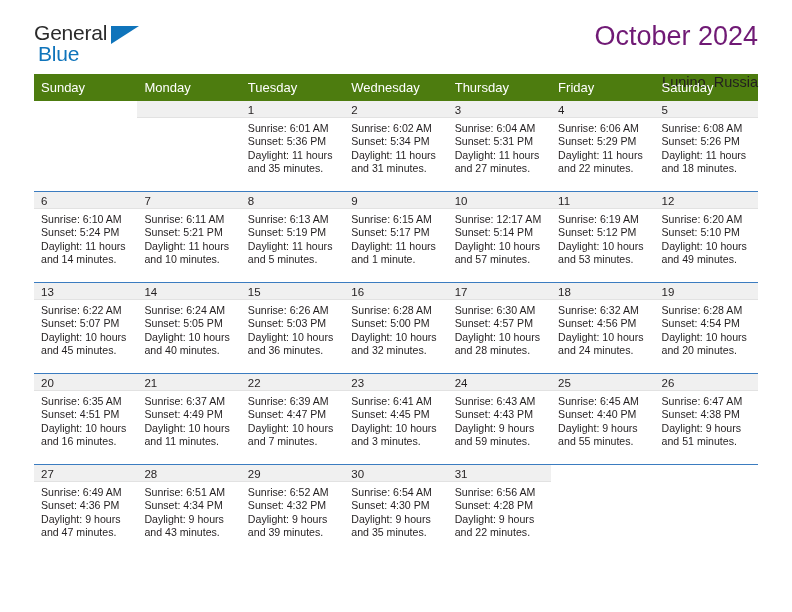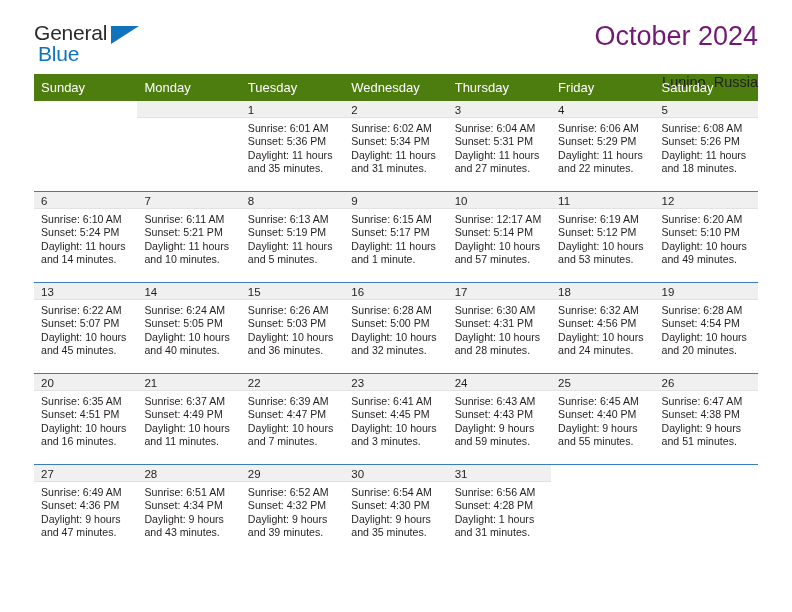--- a/index.html
+++ b/index.html
@@ -365,21 +365,21 @@
               <div>Sunset: 5:00 PM</div>
               <div class="daylight">Daylight: 10 hours and 32 minutes.</div>
             </div>
           </div>
         </td>
         <td>
           <div class="cell-inner">
             <div class="daynum">17</div>
             <div class="info">
               <div>Sunrise: 6:30 AM</div>
-              <div>Sunset: 4:31 PM</div>
+              <div>Sunset: 4:57 PM</div>
               <div class="daylight">Daylight: 10 hours and 28 minutes.</div>
             </div>
           </div>
         </td>
         <td>
           <div class="cell-inner">
             <div class="daynum">18</div>
             <div class="info">
               <div>Sunrise: 6:32 AM</div>
               <div>Sunset: 4:56 PM</div>
@@ -512,21 +512,21 @@
               <div class="daylight">Daylight: 9 hours and 35 minutes.</div>
             </div>
           </div>
         </td>
         <td>
           <div class="cell-inner">
             <div class="daynum">31</div>
             <div class="info">
               <div>Sunrise: 6:56 AM</div>
               <div>Sunset: 4:28 PM</div>
-              <div class="daylight">Daylight: 1 hours and 31 minutes.</div>
+              <div class="daylight">Daylight: 9 hours and 22 minutes.</div>
             </div>
           </div>
         </td>
         <td>
           <div class="cell-inner cell-blank">
             <div class="daynum"></div>
           </div>
         </td>
         <td>
           <div class="cell-inner cell-blank">

